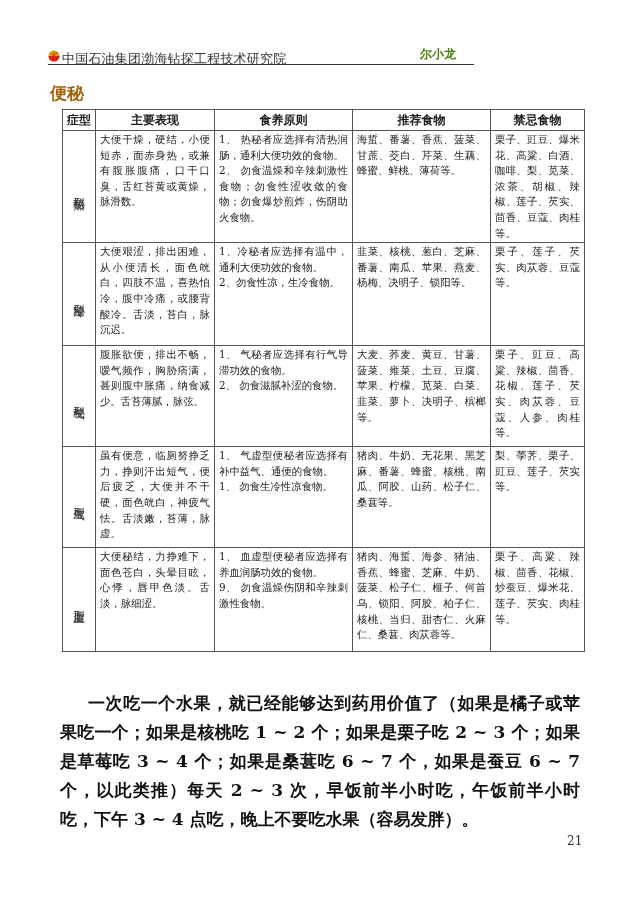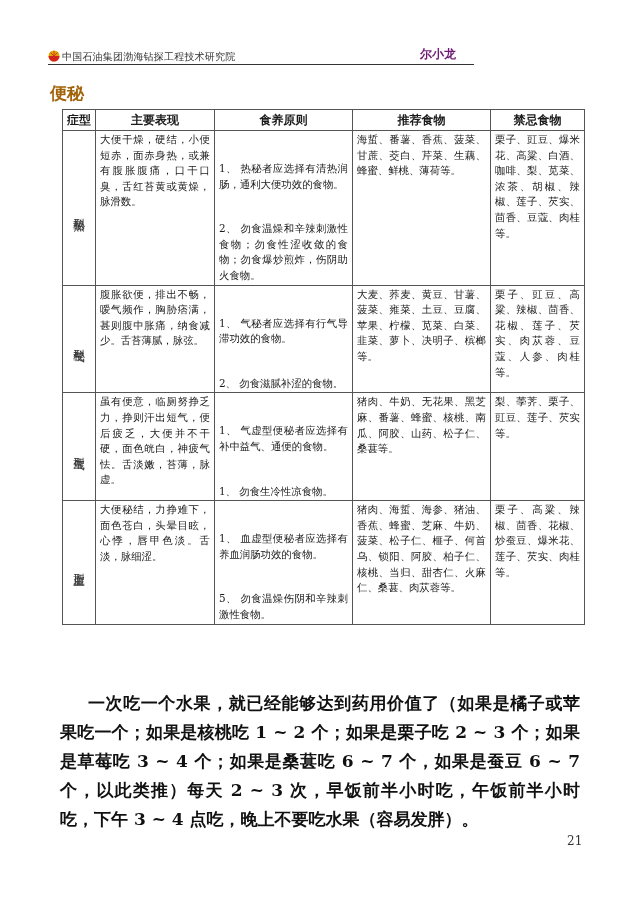--- a/index.html
+++ b/index.html
@@ -2,33 +2,33 @@
 <html><head>
 <meta charset="utf-8">
 <style>
   html, body { margin: 0; padding: 0; background: #ffffff; }
   body { width: 640px; height: 904px; position: relative; overflow: hidden;
          font-family: "DejaVu Serif", "Liberation Serif", serif; color: #1a1a1a; }
   .header { position: absolute; left: 48px; top: 46px; width: 426px; height: 20px; }
   .header-line { position: absolute; left: 48px; top: 64px; width: 426px; height: 0;
                  border-top: 1.5px solid #333; }
   .logo { position: absolute; left: 0; top: 4px; width: 12px; height: 12px; }
-  .org-name { position: absolute; left: 14px; top: 4px; font-size: 10px; color: #333; letter-spacing: 0.2px; }
-  .author { position: absolute; left: 420px; top: 46px; font-size: 12px; font-weight: bold; color: #701a75; }
+  .org-name { position: absolute; left: 14px; top: 4px; font-size: 13px; color: #333; letter-spacing: 0.2px; }
+  .author { position: absolute; left: 420px; top: 46px; font-size: 12px; font-weight: bold; color: #4d7c0f; }
   .title { position: absolute; left: 50px; top: 82px; font-size: 17px; font-weight: bold; color: #a16207; }
   table.diet { position: absolute; left: 62px; top: 109px; border-collapse: collapse;
                table-layout: fixed; width: 522px; border-radius: 6px; }
   table.diet th, table.diet td { border: 1px solid #555; vertical-align: top; padding: 1px 4px; }
   table.diet th { height: 18px; font-size: 12px; font-weight: bold; text-align: center; vertical-align: middle;
                   background: #fff; }
   table.diet td { font-size: 10.4px; line-height: 15.6px; text-align: justify; }
   td.type { text-align: center !important; vertical-align: middle !important; padding: 0 !important; }
   td.type span { display: inline-block; width: 12px; font-size: 11.5px; line-height: 13px;
                  writing-mode: vertical-rl; text-orientation: upright; letter-spacing: -1px; color: #333; }
-  .principle-line { display: block; margin-top: 29px; }
+  .principle-line { display: block; }
   .paragraph { position: absolute; left: 60px; top: 672px; width: 520px; font-size: 17px;
                line-height: 29px; text-indent: 28px; text-align: justify; color: #111; font-weight: bold; }
   .page-num { position: absolute; left: 567px; top: 834px; font-size: 12px; color: #333; }
 </style>
 </head>
 <body>
 
 <div class="header">
   <svg class="logo" viewBox="0 0 12 12">
     <circle cx="6" cy="6" r="5.5" fill="#e0a400"></circle>
@@ -67,20 +67,30 @@
     <tr style="height:112px">
       <td class="type"><span>热秘型</span></td>
       <td>大便干燥，硬结，小便短赤，面赤身热，或兼有腹胀腹痛，口干口臭，舌红苔黄或黄燥，脉滑数。</td>
       <td>
         <span class="principle-line">1、 热秘者应选择有清热润肠，通利大便功效的食物。</span>
         <span class="principle-line">2、 勿食温燥和辛辣刺激性食物；勿食性涩收敛的食物；勿食爆炒煎炸，伤阴助火食物。</span>
       </td>
       <td>海蜇、番薯、香蕉、菠菜、甘蔗、茭白、芹菜、生藕、蜂蜜、鲜桃、薄荷等。</td>
       <td>栗子、豇豆、爆米花、高粱、白酒、咖啡、梨、苋菜、浓茶、胡椒、辣椒、莲子、芡实、茴香、豆蔻、肉桂等。</td>
     </tr>
+    <tr style="height:103px">
+      <td class="type"><span>冷秘型</span></td>
+      <td>大便艰涩，排出困难，从小便清长，面色㿠白，四肢不温，喜热怕冷，腹中冷痛，或腰背酸冷。舌淡，苔白，脉沉迟。</td>
+      <td>
+        <span class="principle-line">1、冷秘者应选择有温中，通利大便功效的食物。</span>
+        <span class="principle-line">2、勿食性凉，生冷食物。</span>
+      </td>
+      <td>韭菜、核桃、葱白、芝麻、番薯、南瓜、苹果、燕麦、杨梅、决明子、锁阳等。</td>
+      <td>栗子、莲子、芡实、肉苁蓉、豆蔻等。</td>
+    </tr>
     <tr style="height:101px">
       <td class="type"><span>气秘型</span></td>
       <td>腹胀欲便，排出不畅，嗳气频作，胸胁痞满，甚则腹中胀痛，纳食减少。舌苔薄腻，脉弦。</td>
       <td>
         <span class="principle-line">1、 气秘者应选择有行气导滞功效的食物。</span>
         <span class="principle-line">2、 勿食滋腻补涩的食物。</span>
       </td>
       <td>大麦、荞麦、黄豆、甘薯、菠菜、雍菜、土豆、豆腐、苹果、柠檬、苋菜、白菜、韭菜、萝卜、决明子、槟榔等。</td>
       <td>栗子、豇豆、高粱、辣椒、茴香、花椒、莲子、芡实、肉苁蓉、豆蔻、人参、肉桂等。</td>
     </tr>
@@ -92,21 +102,21 @@
         <span class="principle-line">1、 勿食生冷性凉食物。</span>
       </td>
       <td>猪肉、牛奶、无花果、黑芝麻、番薯、蜂蜜、核桃、南瓜、阿胶、山药、松子仁、桑葚等。</td>
       <td>梨、荸荠、栗子、豇豆、莲子、芡实等。</td>
     </tr>
     <tr style="height:104px">
       <td class="type"><span>血虚型</span></td>
       <td>大便秘结，力挣难下，面色苍白，头晕目眩，心悸，唇甲色淡。舌淡，脉细涩。</td>
       <td>
         <span class="principle-line">1、 血虚型便秘者应选择有养血润肠功效的食物。</span>
-        <span class="principle-line">5、 勿食温燥伤阴和辛辣刺激性食物。</span>
+        <span class="principle-line">9、 勿食温燥伤阴和辛辣刺激性食物。</span>
       </td>
       <td>猪肉、海蜇、海参、猪油、香蕉、蜂蜜、芝麻、牛奶、菠菜、松子仁、榧子、何首乌、锁阳、阿胶、柏子仁、核桃、当归、甜杏仁、火麻仁、桑葚、肉苁蓉等。</td>
       <td>栗子、高粱、辣椒、茴香、花椒、炒蚕豆、爆米花、莲子、芡实、肉桂等。</td>
     </tr>
   </tbody>
 </table>
 
 <p class="paragraph">一次吃一个水果，就已经能够达到药用价值了（如果是橘子或苹果吃一个；如果是核桃吃 1 ~ 2 个；如果是栗子吃 2 ~ 3 个；如果是草莓吃 3 ~ 4 个；如果是桑葚吃 6 ~ 7 个，如果是蚕豆 6 ~ 7 个，以此类推）每天 2 ~ 3 次，早饭前半小时吃，午饭前半小时吃，下午 3 ~ 4 点吃，晚上不要吃水果（容易发胖）。</p>
 
 <div class="page-num">21</div>

